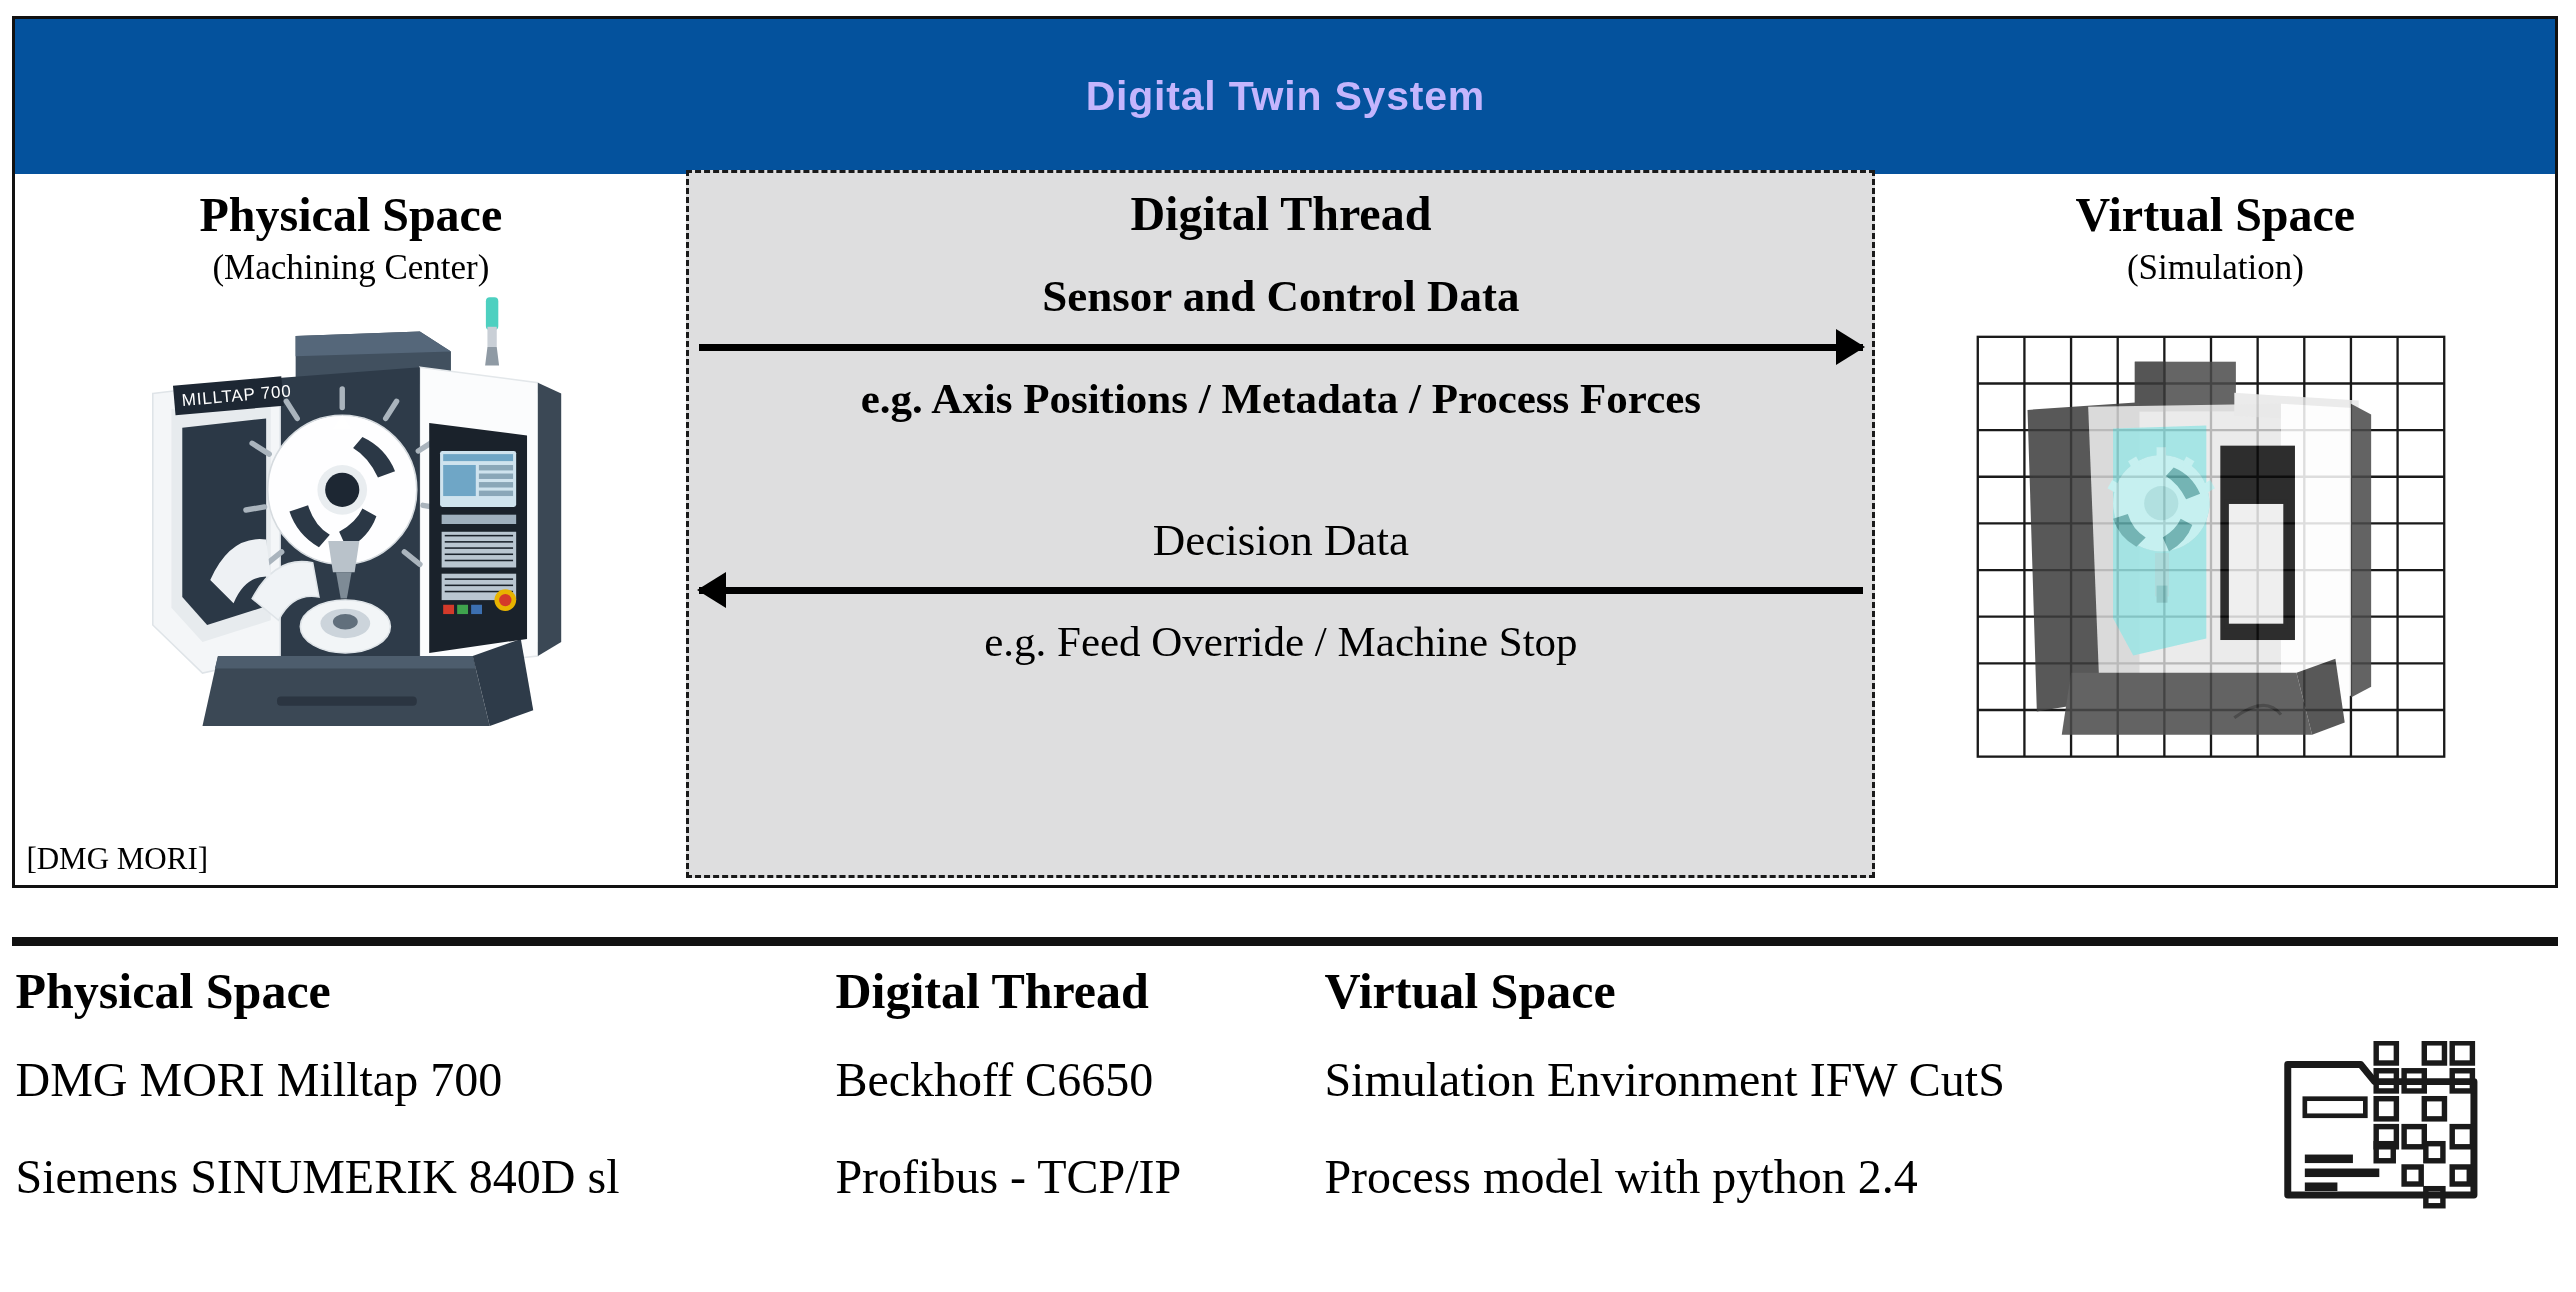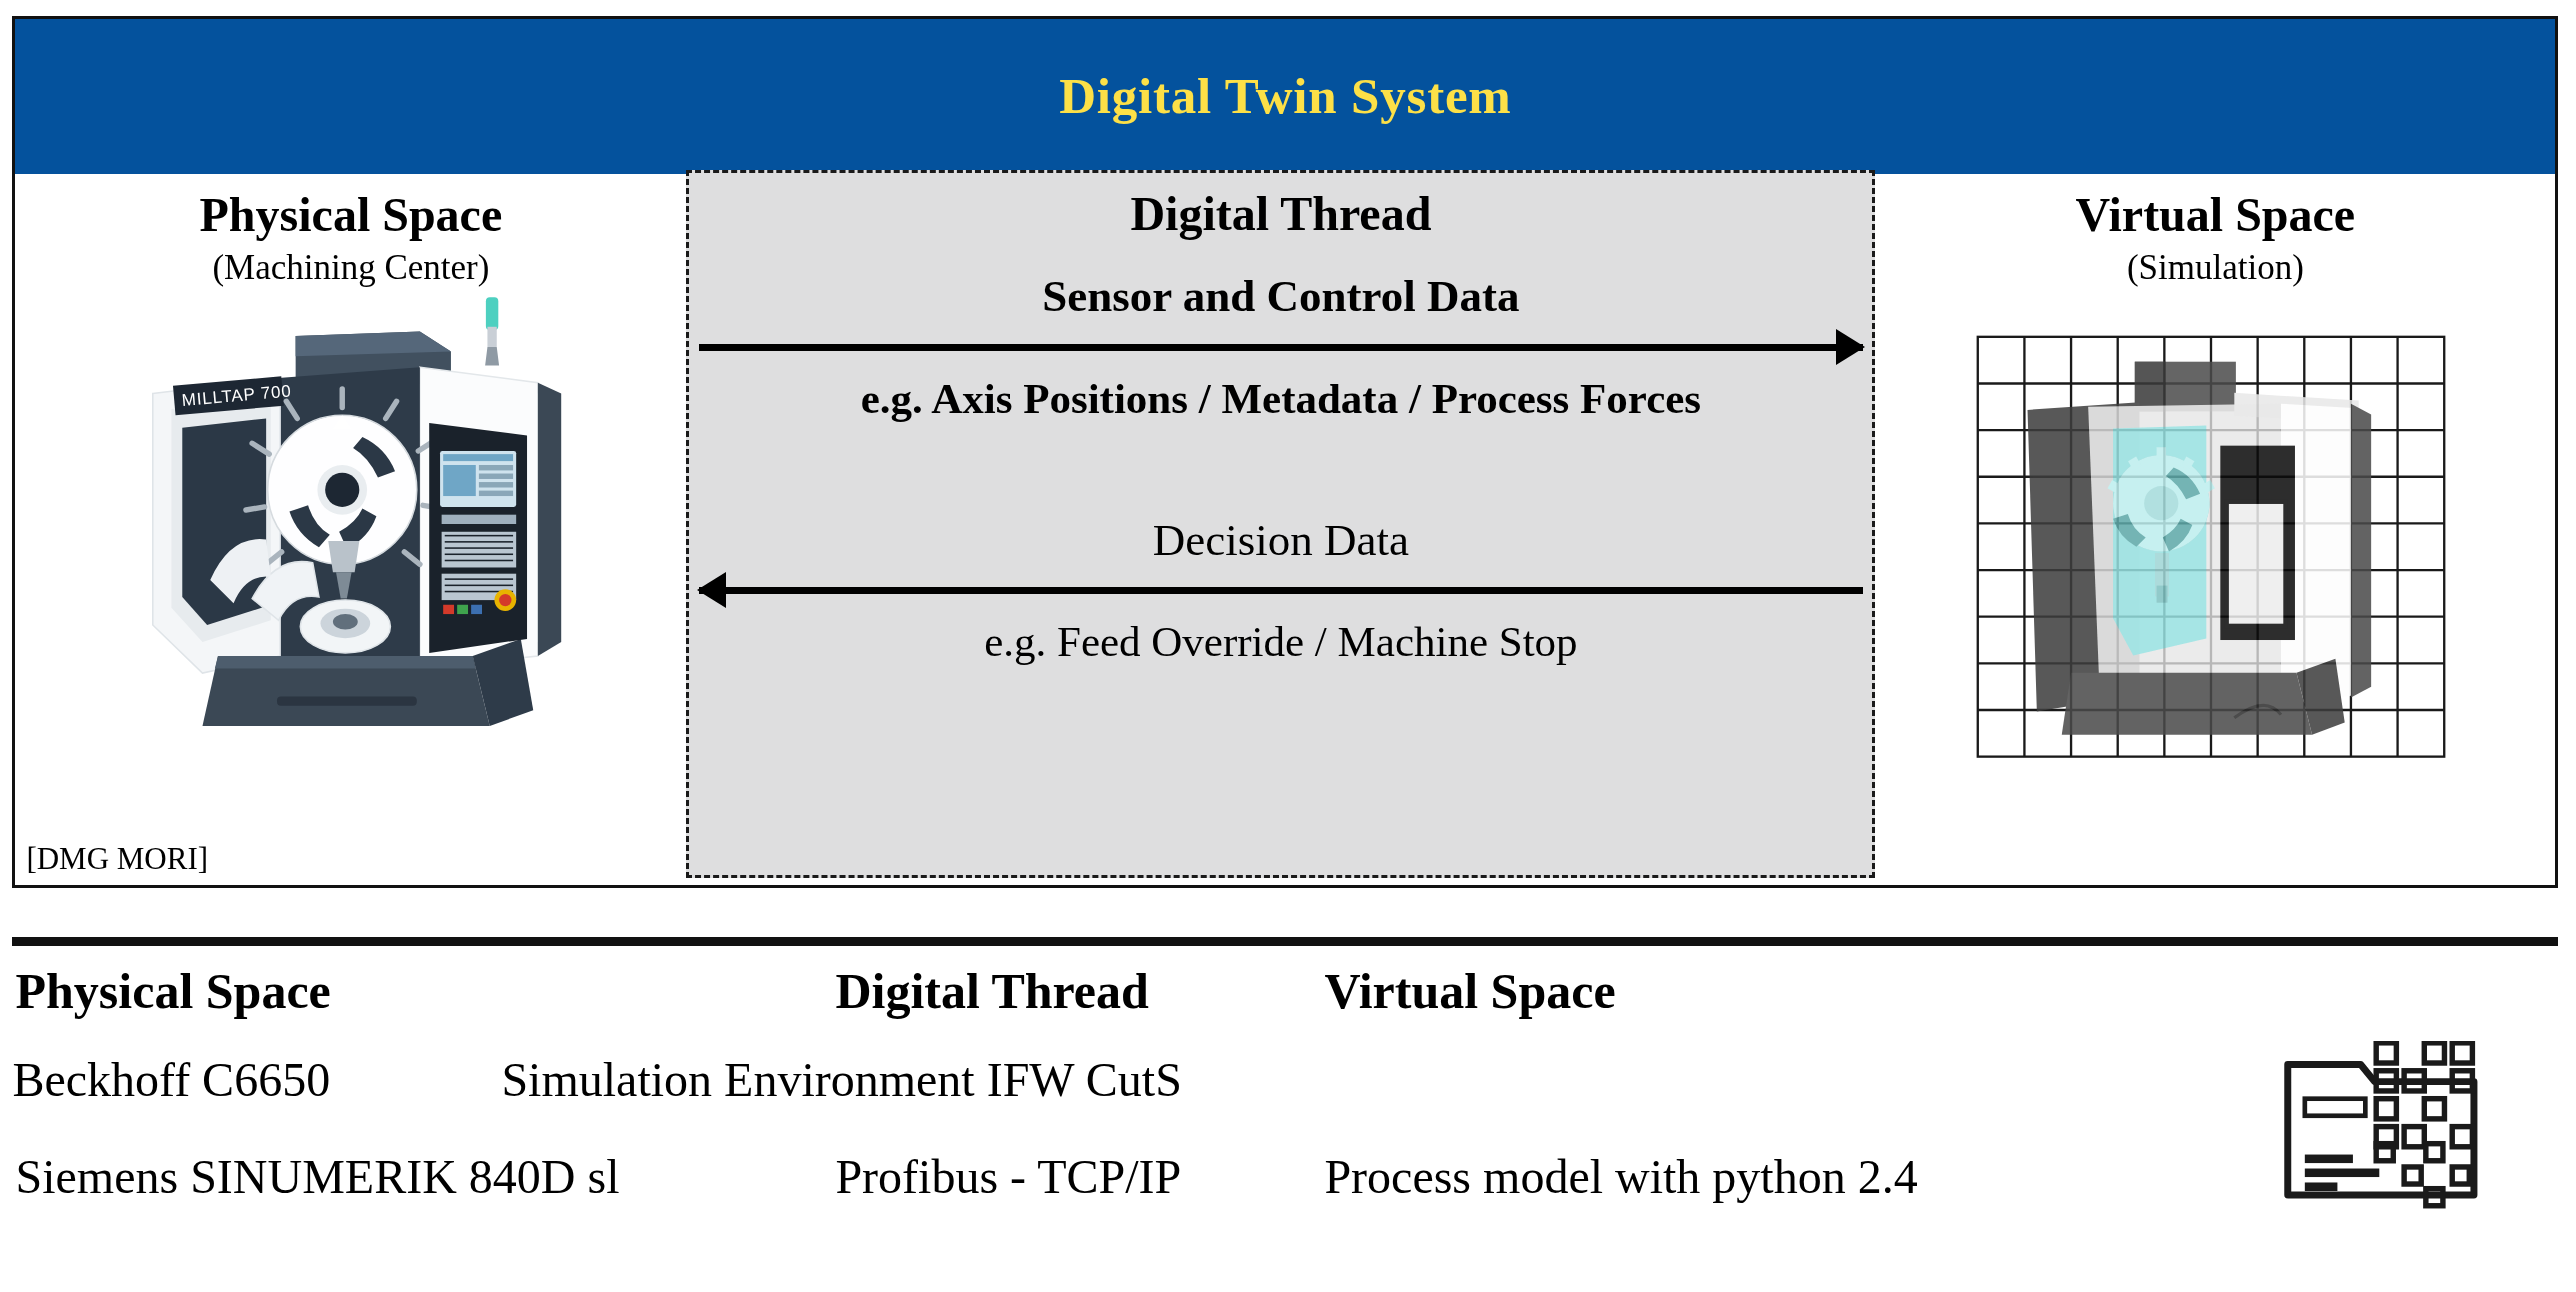--- a/index.html
+++ b/index.html
@@ -6,22 +6,22 @@
   body{width:2576px;height:1293px;position:relative;overflow:hidden;
        font-family:"Liberation Serif",serif;color:#000;}
 
   
   #frame{position:absolute;left:12.4px;top:15.5px;width:2546px;height:872px;
          border:3.9px solid #111;box-sizing:border-box;background:#fff;}
 
   
   #header{position:absolute;left:0;top:0;width:100%;height:155px;
           background:#04529d;display:flex;align-items:center;justify-content:center;}
-  #header-title{color:#fde047;font-family:Liberation Serif, serif;
-                font-weight:bold;font-size:51px;letter-spacing:0.8px;}
+  #header-title{color:#c4b5fd;font-family:Liberation Sans, sans-serif;
+                font-weight:bold;font-size:41px;letter-spacing:0.8px;}
 
   
   #cols{position:absolute;left:0;top:155px;width:100%;height:708px;display:flex;}
   .col{position:relative;height:100%;box-sizing:border-box;}
   #col-physical{width:671px;background:#fff;}
   #col-thread{width:1189px;background:#dededf;
               border-left:3.1px dashed #1a1a1a;border-right:3.1px dashed #1a1a1a;
               border-top:3.1px dashed #1a1a1a;border-bottom:3.1px dashed #1a1a1a;
               margin-top:-3.1px;margin-bottom:-3.1px;}
   #col-virtual{flex:1;background:#fff;}
@@ -302,20 +302,21 @@
 
 <div id="bottom">
 
   <div class="brow" id="brow-head">
     <div class="bcell c1 bhead">Physical Space</div>
     <div class="bcell c2 bhead">Digital Thread</div>
     <div class="bcell c3 bhead">Virtual Space</div>
   </div>
 
   <div class="brow" id="brow-1">
+    <div class="bcell c1 btext">DMG MORI Milltap 700</div>
     <div class="bcell c2 btext">Beckhoff C6650</div>
     <div class="bcell c3 btext">Simulation Environment IFW CutS</div>
   </div>
 
   <div class="brow" id="brow-2">
     <div class="bcell c1 btext">Siemens SINUMERIK 840D sl</div>
     <div class="bcell c2 btext">Profibus - TCP/IP</div>
     <div class="bcell c3 btext">Process model with python 2.4</div>
   </div>
 

